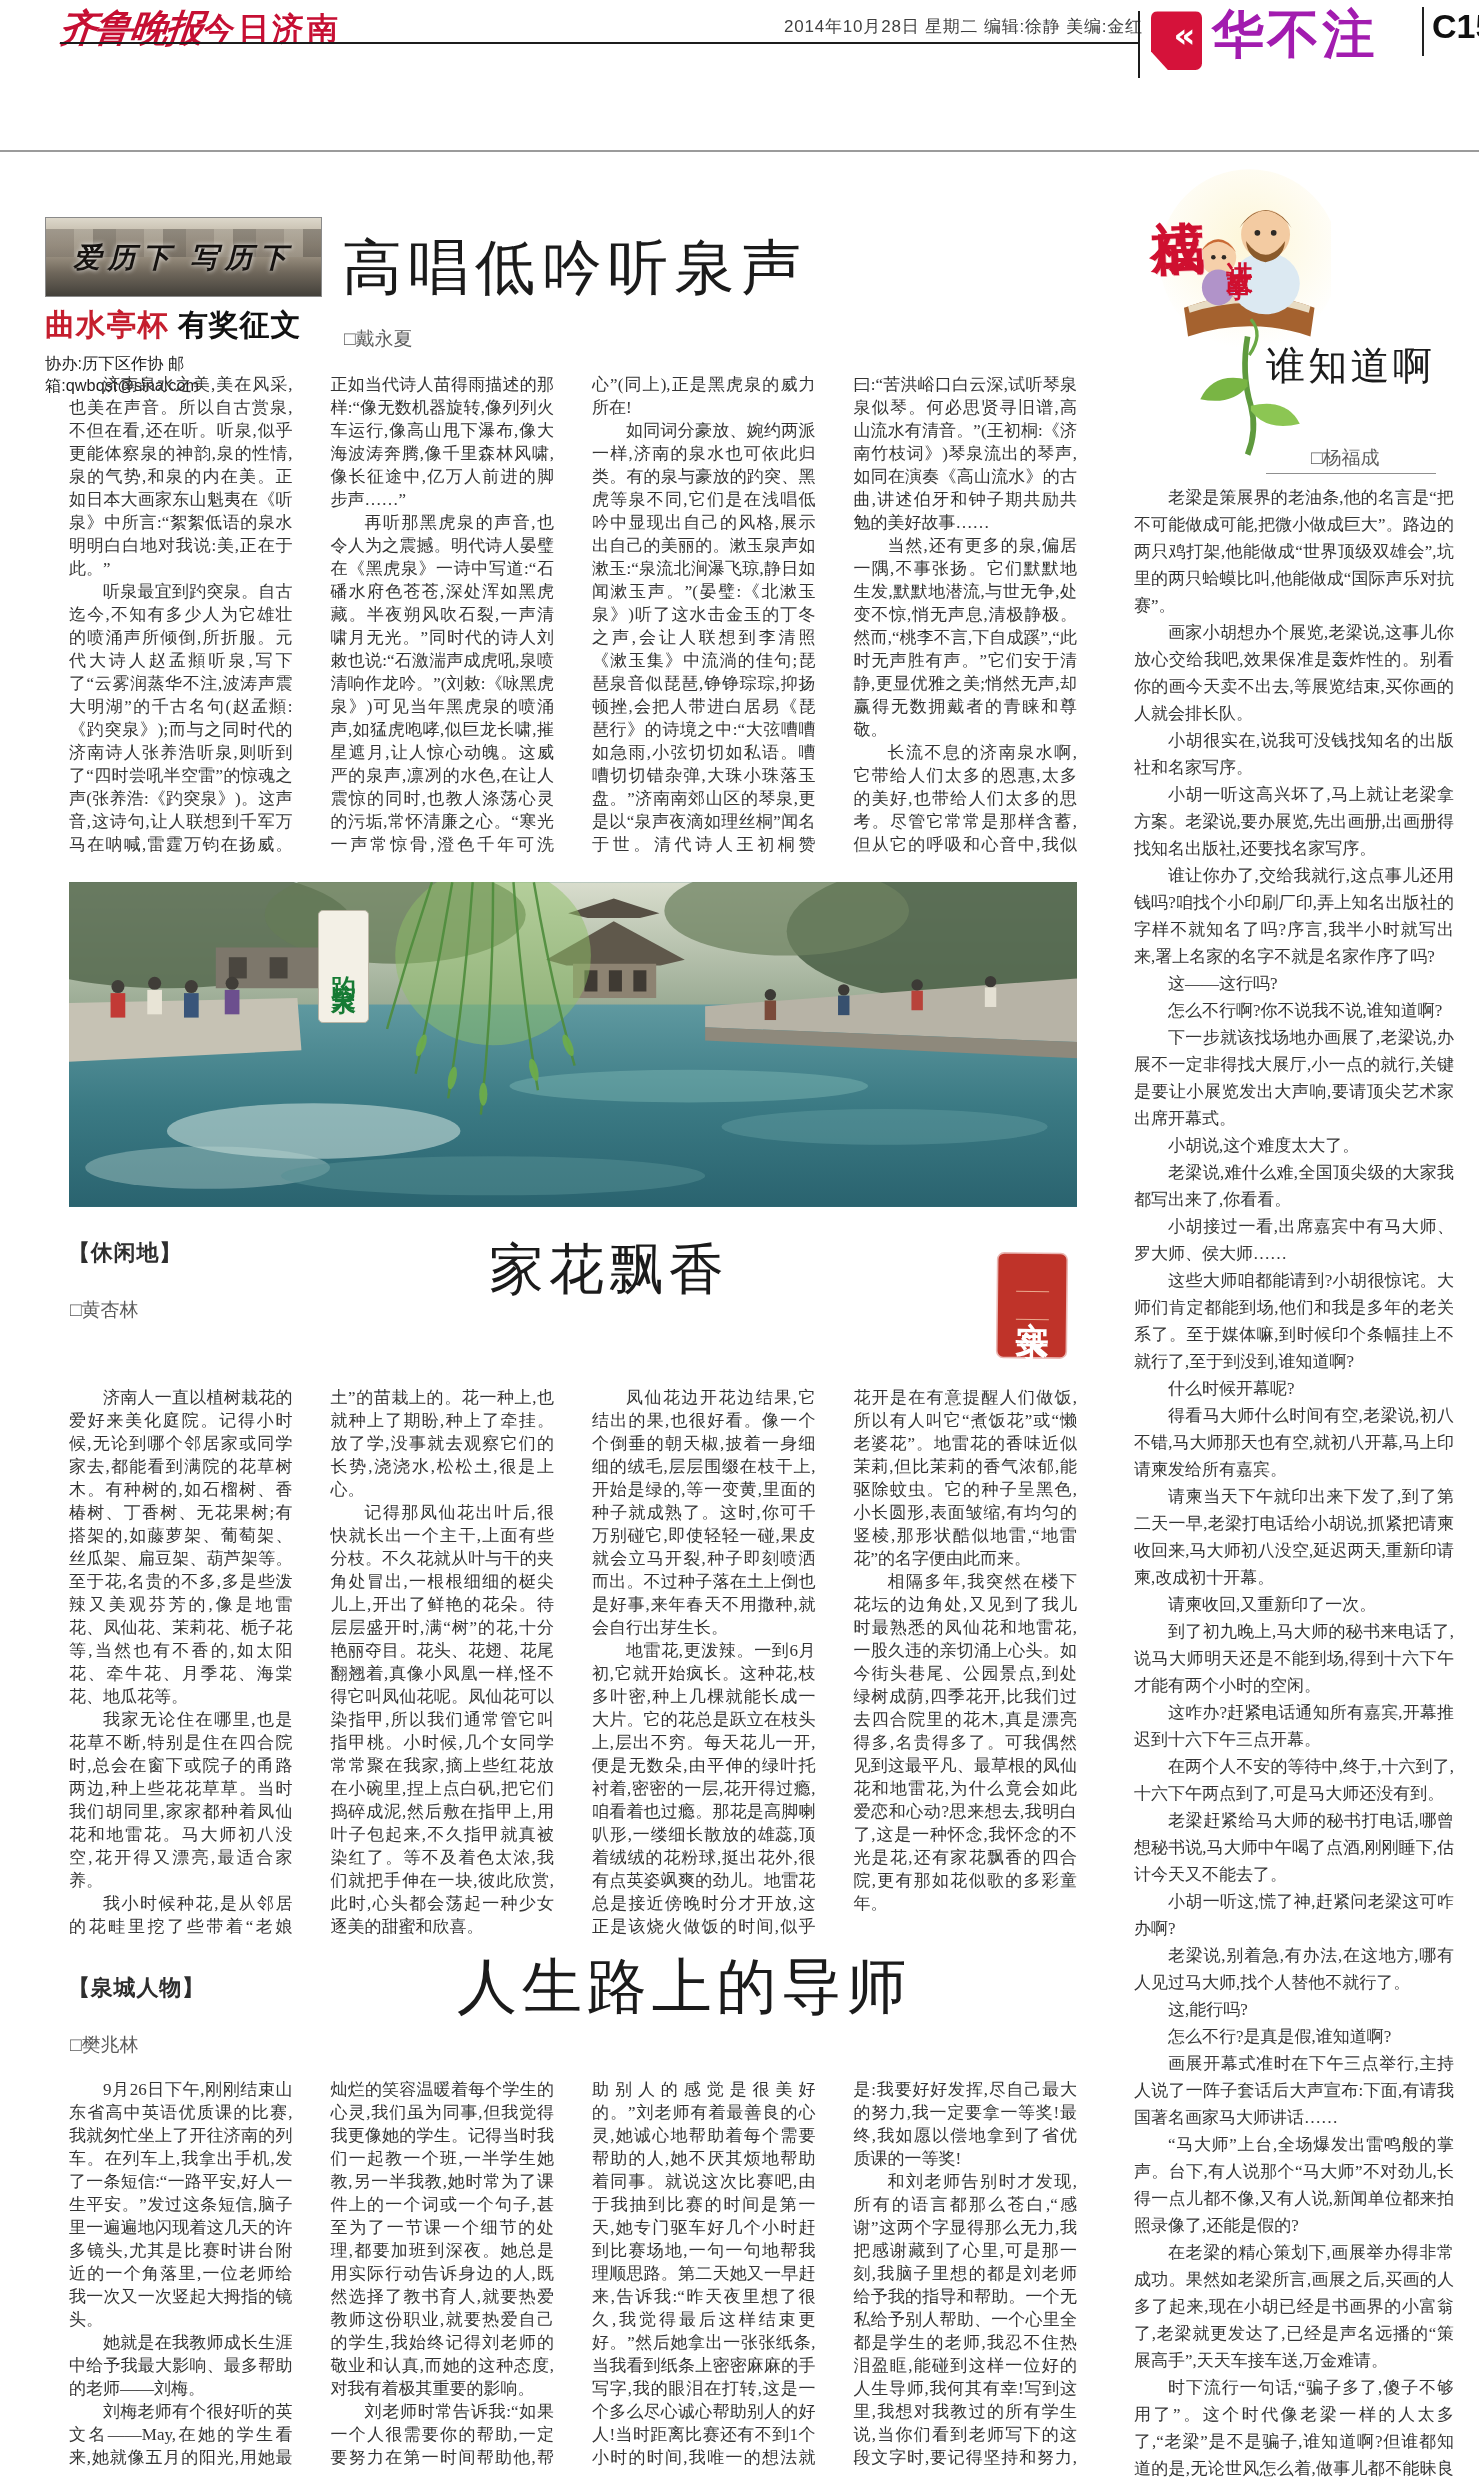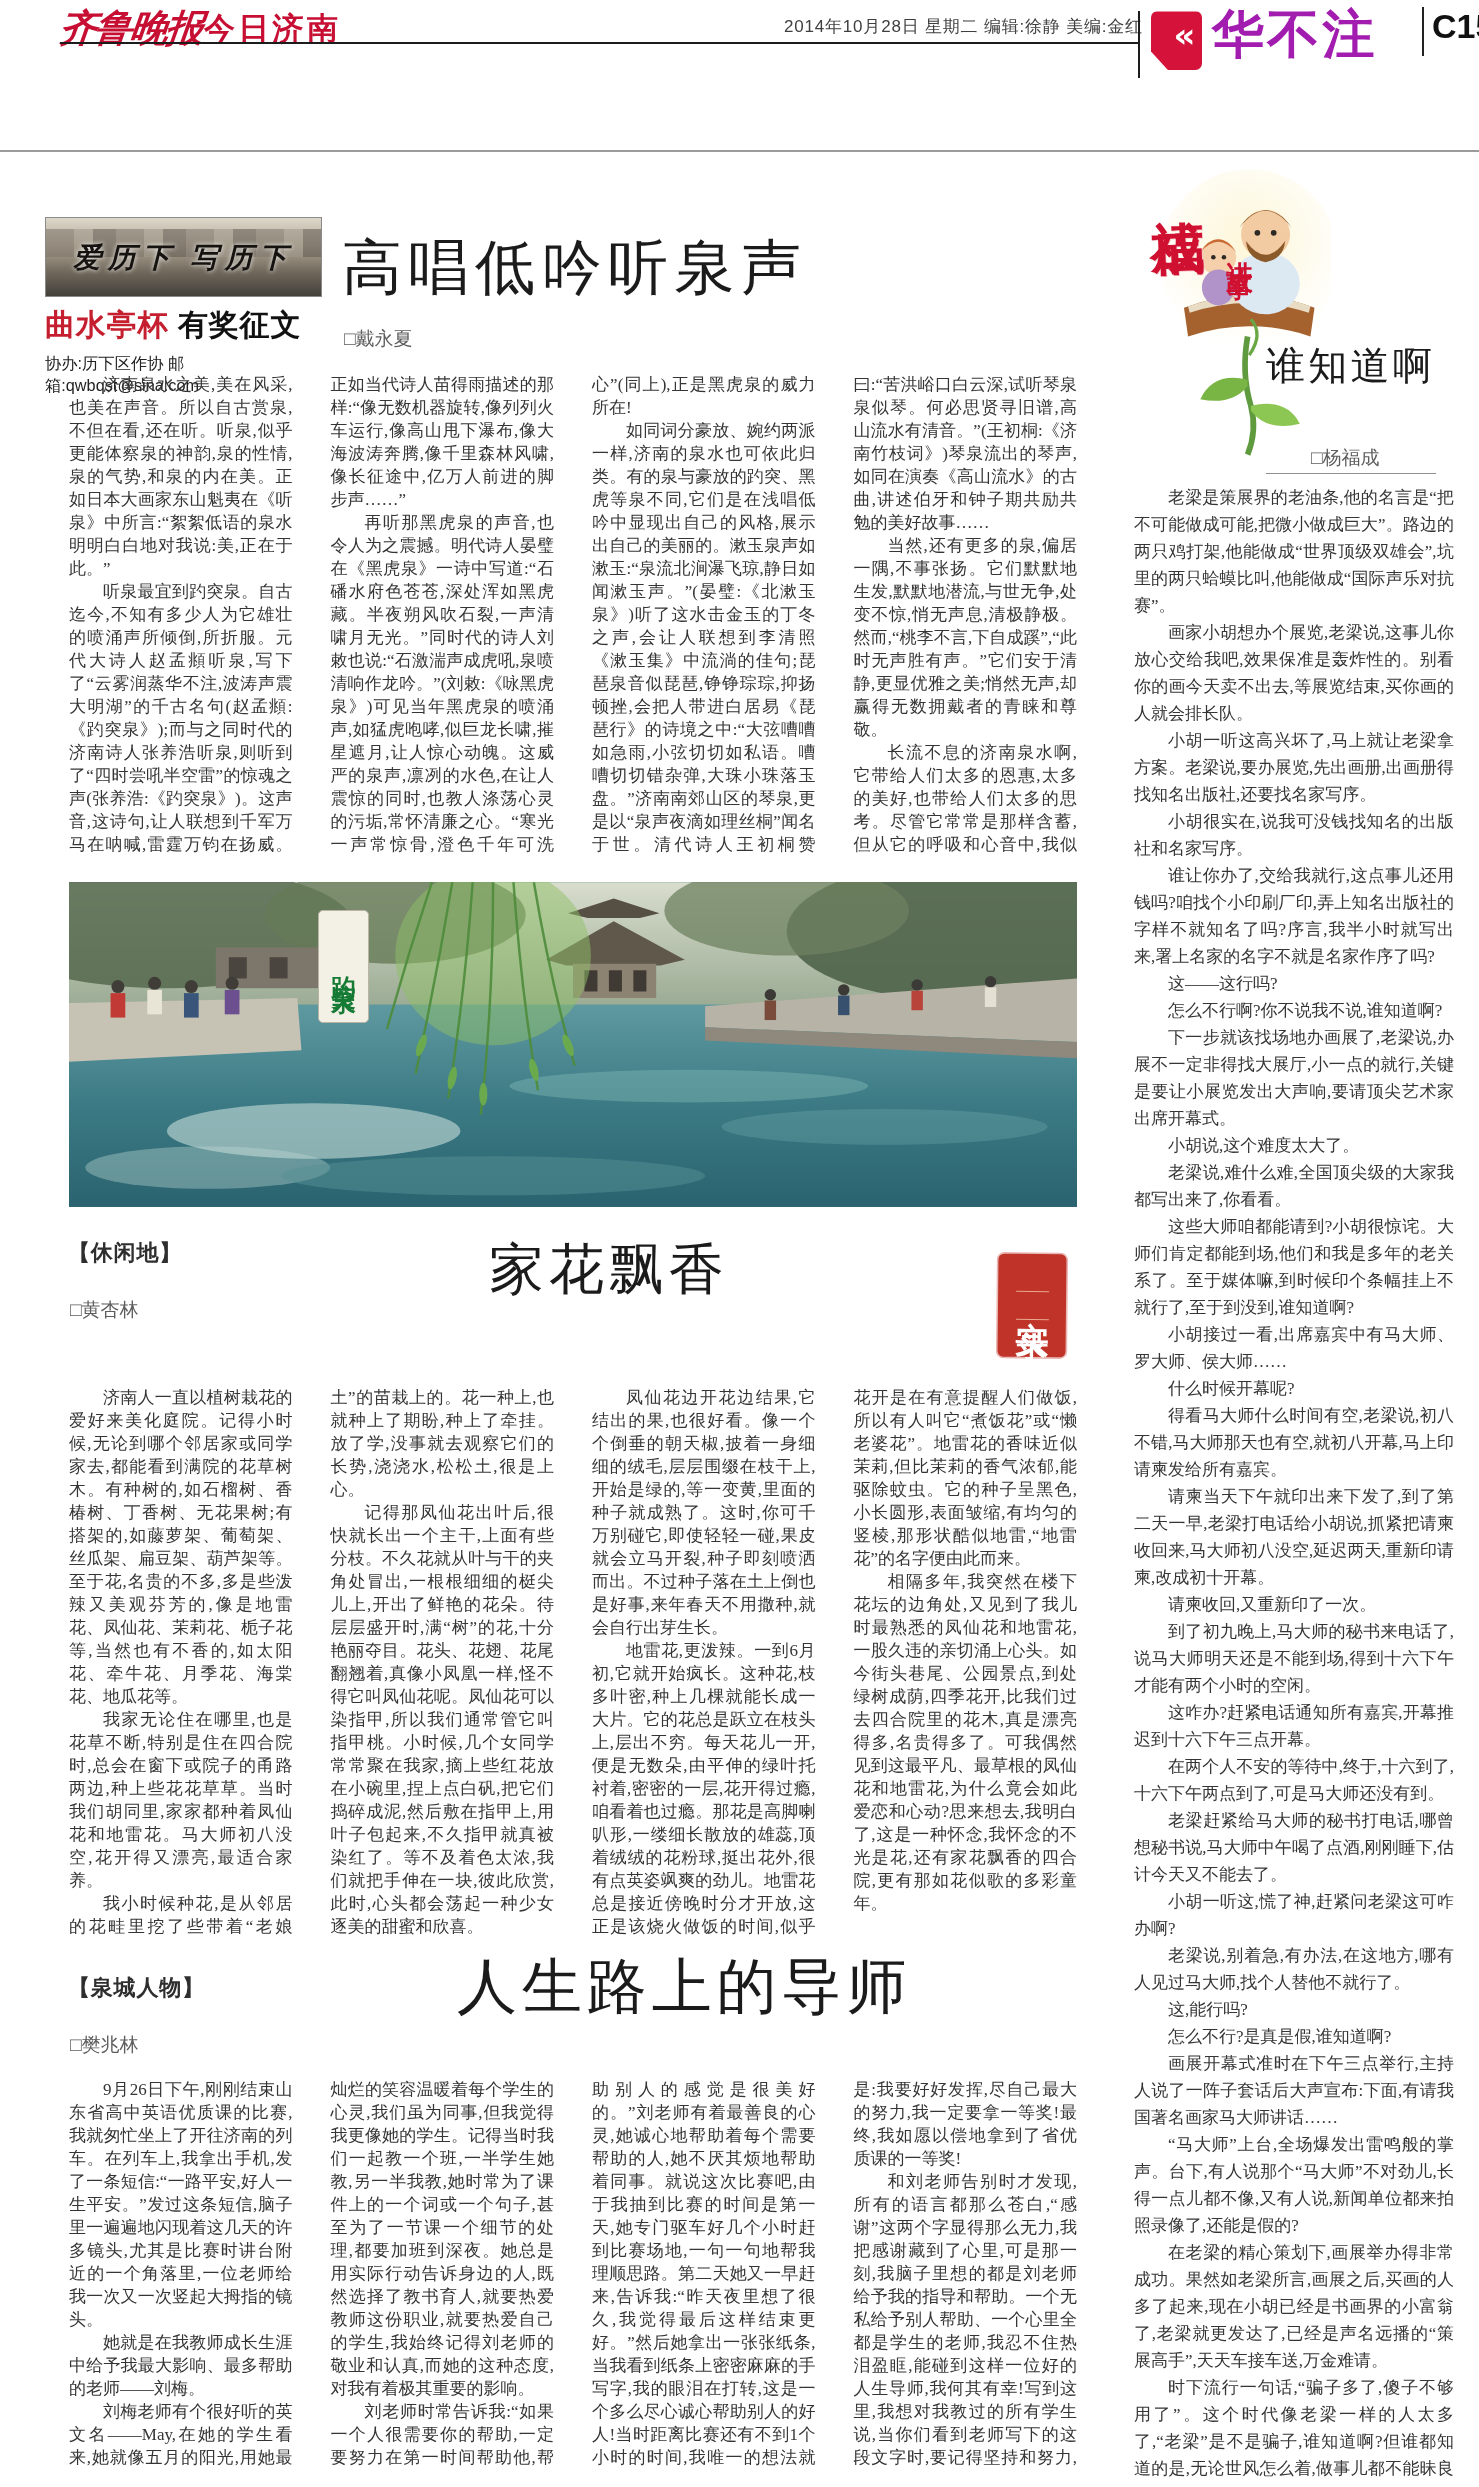--- a/index.html
+++ b/index.html
@@ -271,30 +271,30 @@
     <path d="M130,238 q18,-26 2,-44" stroke="#6aa845" stroke-width="4" fill="none"></path>
   </svg>
   <div class="logo-fucheng">福成</div>
   <div class="logo-jianggushi">讲故事</div>
   <div class="headline h-story">谁知道啊</div>
   <div class="author a-story">□杨福成</div>
   <div class="story-rule"></div>
   <div class="story-body">
       <p>老梁是策展界的老油条,他的名言是“把不可能做成可能,把微小做成巨大”。路边的两只鸡打架,他能做成“世界顶级双雄会”,坑里的两只蛤蟆比叫,他能做成“国际声乐对抗赛”。</p>
       <p>画家小胡想办个展览,老梁说,这事儿你放心交给我吧,效果保准是轰炸性的。别看你的画今天卖不出去,等展览结束,买你画的人就会排长队。</p>
+      <p>小胡很实在,说我可没钱找知名的出版社和名家写序。</p>
       <p>小胡一听这高兴坏了,马上就让老梁拿方案。老梁说,要办展览,先出画册,出画册得找知名出版社,还要找名家写序。</p>
-      <p>小胡很实在,说我可没钱找知名的出版社和名家写序。</p>
       <p>谁让你办了,交给我就行,这点事儿还用钱吗?咱找个小印刷厂印,弄上知名出版社的字样不就知名了吗?序言,我半小时就写出来,署上名家的名字不就是名家作序了吗?</p>
       <p>这——这行吗?</p>
       <p>怎么不行啊?你不说我不说,谁知道啊?</p>
       <p>下一步就该找场地办画展了,老梁说,办展不一定非得找大展厅,小一点的就行,关键是要让小展览发出大声响,要请顶尖艺术家出席开幕式。</p>
       <p>小胡说,这个难度太大了。</p>
       <p>老梁说,难什么难,全国顶尖级的大家我都写出来了,你看看。</p>
+      <p>小胡接过一看,出席嘉宾中有马大师、罗大师、侯大师……</p>
       <p>这些大师咱都能请到?小胡很惊诧。大师们肯定都能到场,他们和我是多年的老关系了。至于媒体嘛,到时候印个条幅挂上不就行了,至于到没到,谁知道啊?</p>
-      <p>小胡接过一看,出席嘉宾中有马大师、罗大师、侯大师……</p>
       <p>什么时候开幕呢?</p>
       <p>得看马大师什么时间有空,老梁说,初八不错,马大师那天也有空,就初八开幕,马上印请柬发给所有嘉宾。</p>
       <p>请柬当天下午就印出来下发了,到了第二天一早,老梁打电话给小胡说,抓紧把请柬收回来,马大师初八没空,延迟两天,重新印请柬,改成初十开幕。</p>
       <p>请柬收回,又重新印了一次。</p>
       <p>到了初九晚上,马大师的秘书来电话了,说马大师明天还是不能到场,得到十六下午才能有两个小时的空闲。</p>
       <p>这咋办?赶紧电话通知所有嘉宾,开幕推迟到十六下午三点开幕。</p>
       <p>在两个人不安的等待中,终于,十六到了,十六下午两点到了,可是马大师还没有到。</p>
       <p>老梁赶紧给马大师的秘书打电话,哪曾想秘书说,马大师中午喝了点酒,刚刚睡下,估计今天又不能去了。</p>
       <p>小胡一听这,慌了神,赶紧问老梁这可咋办啊?</p>
       <p>老梁说,别着急,有办法,在这地方,哪有人见过马大师,找个人替他不就行了。</p>

